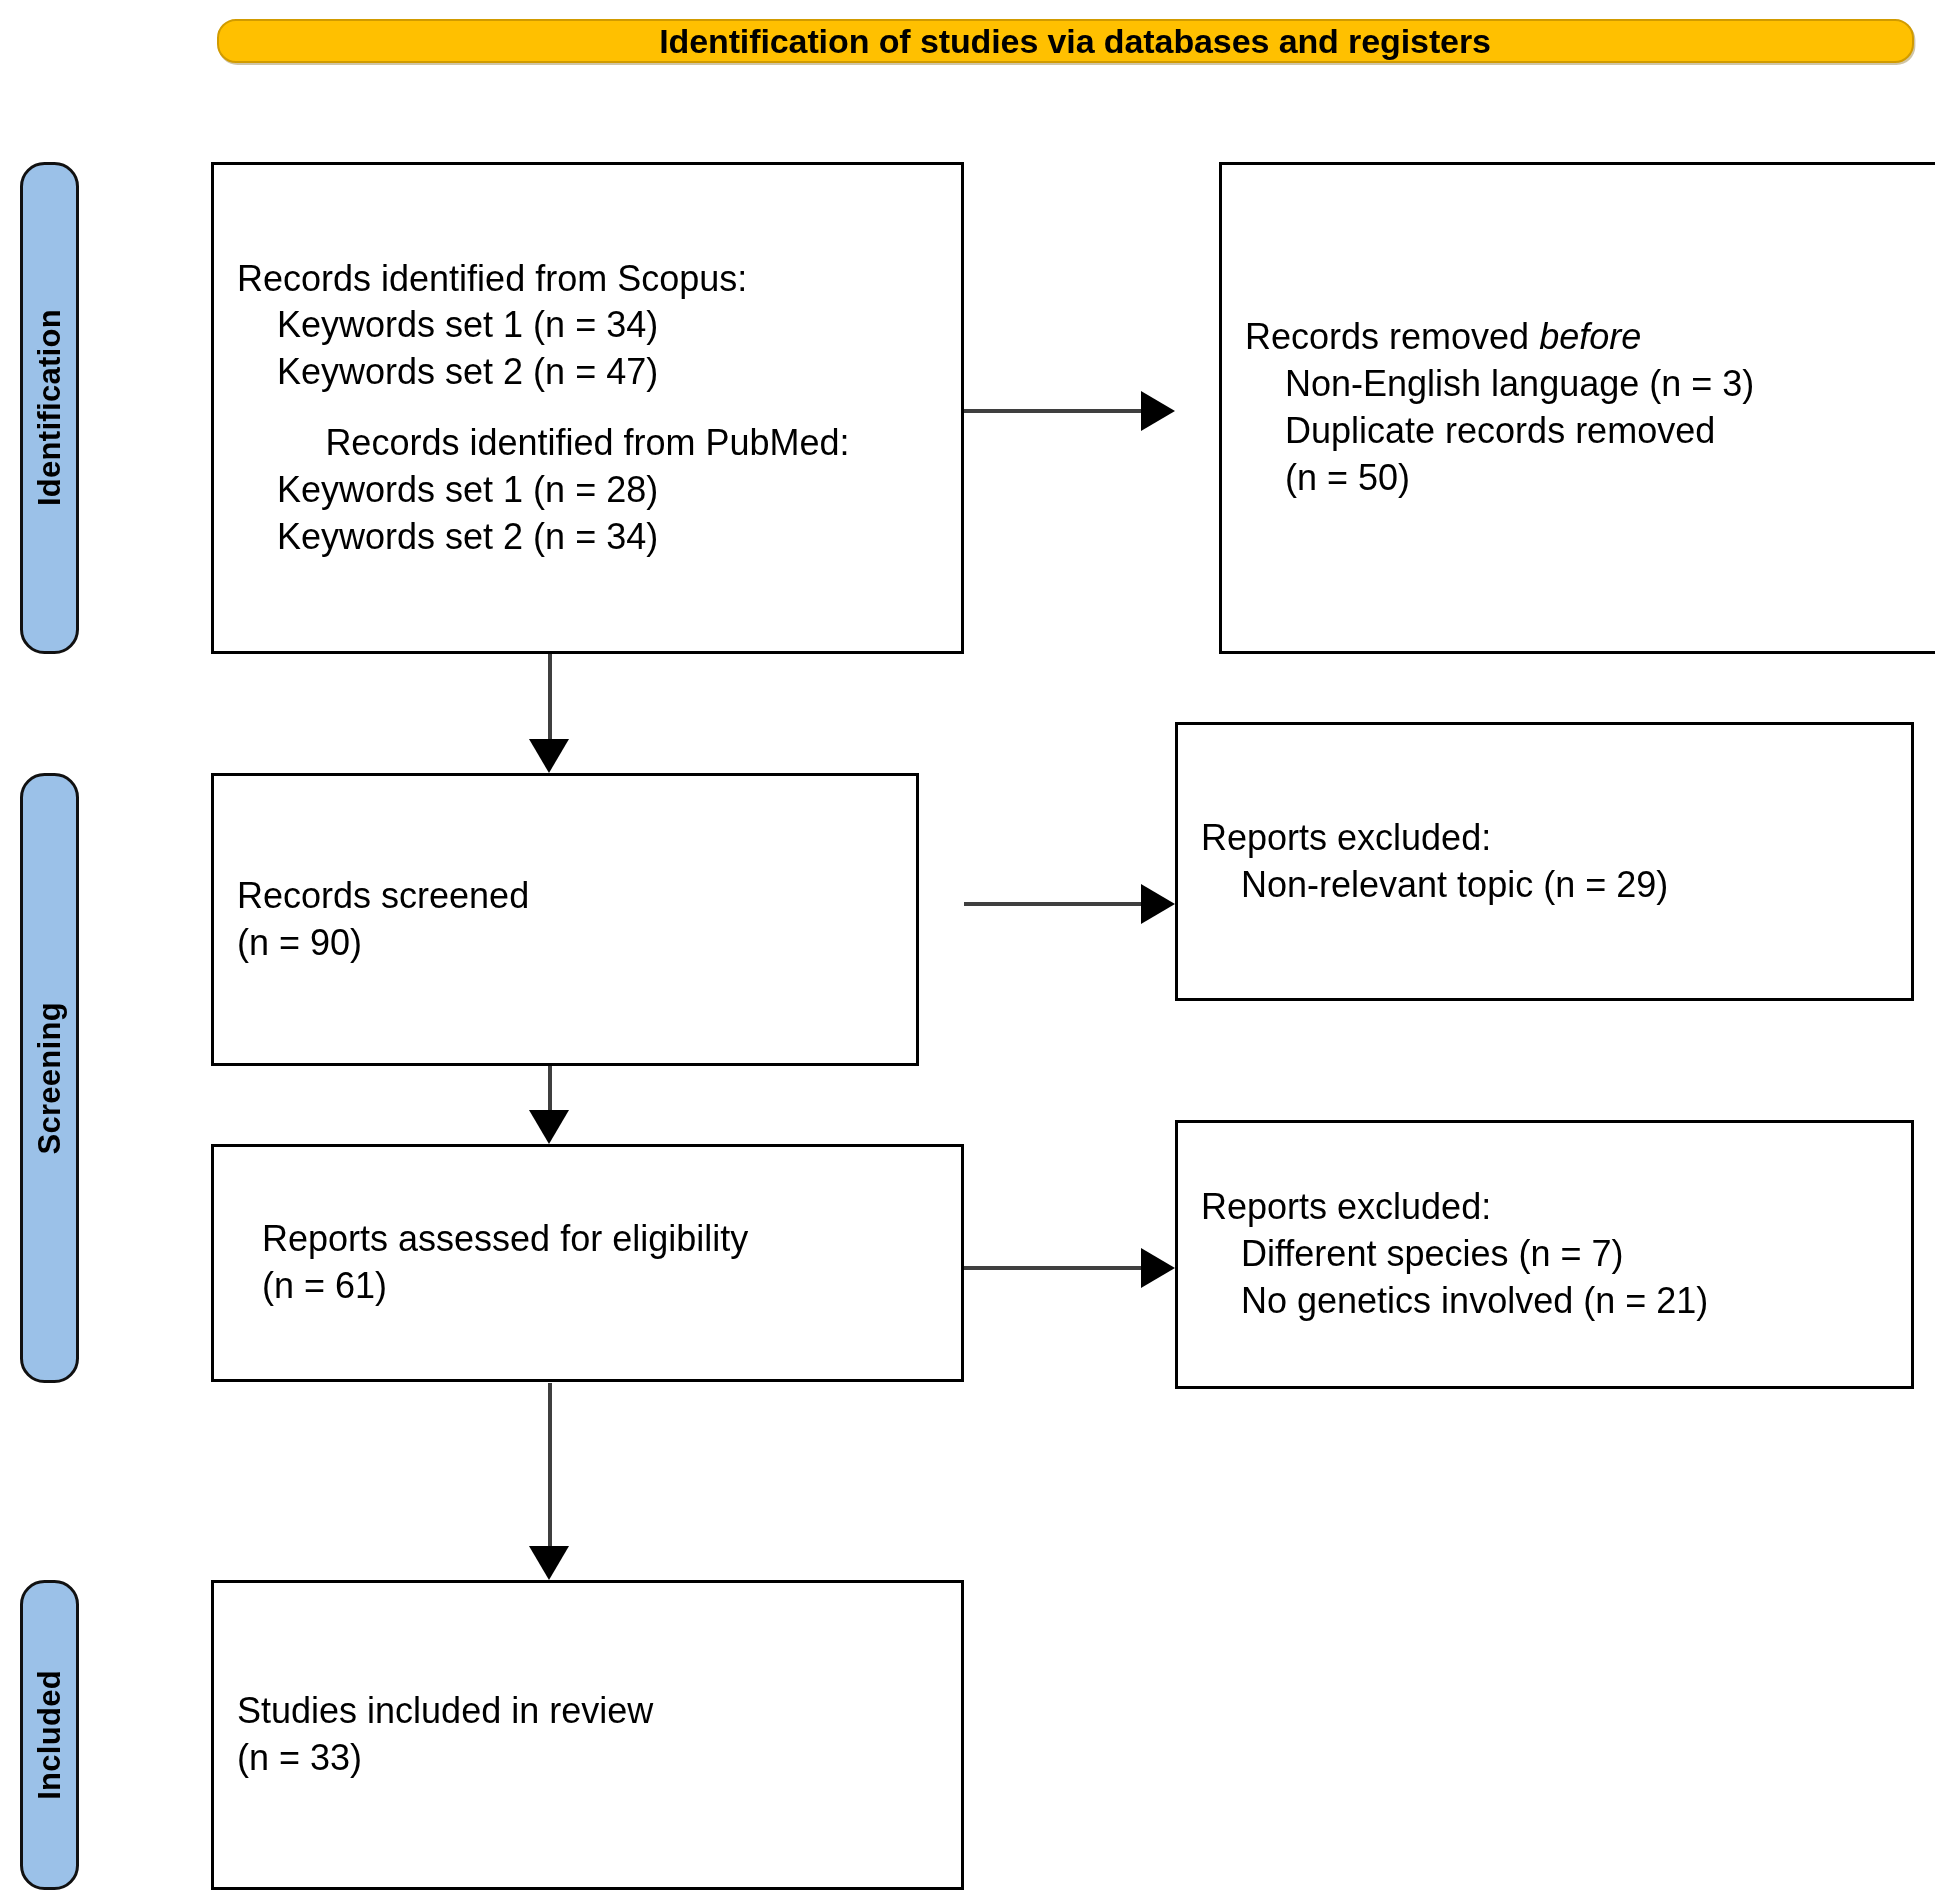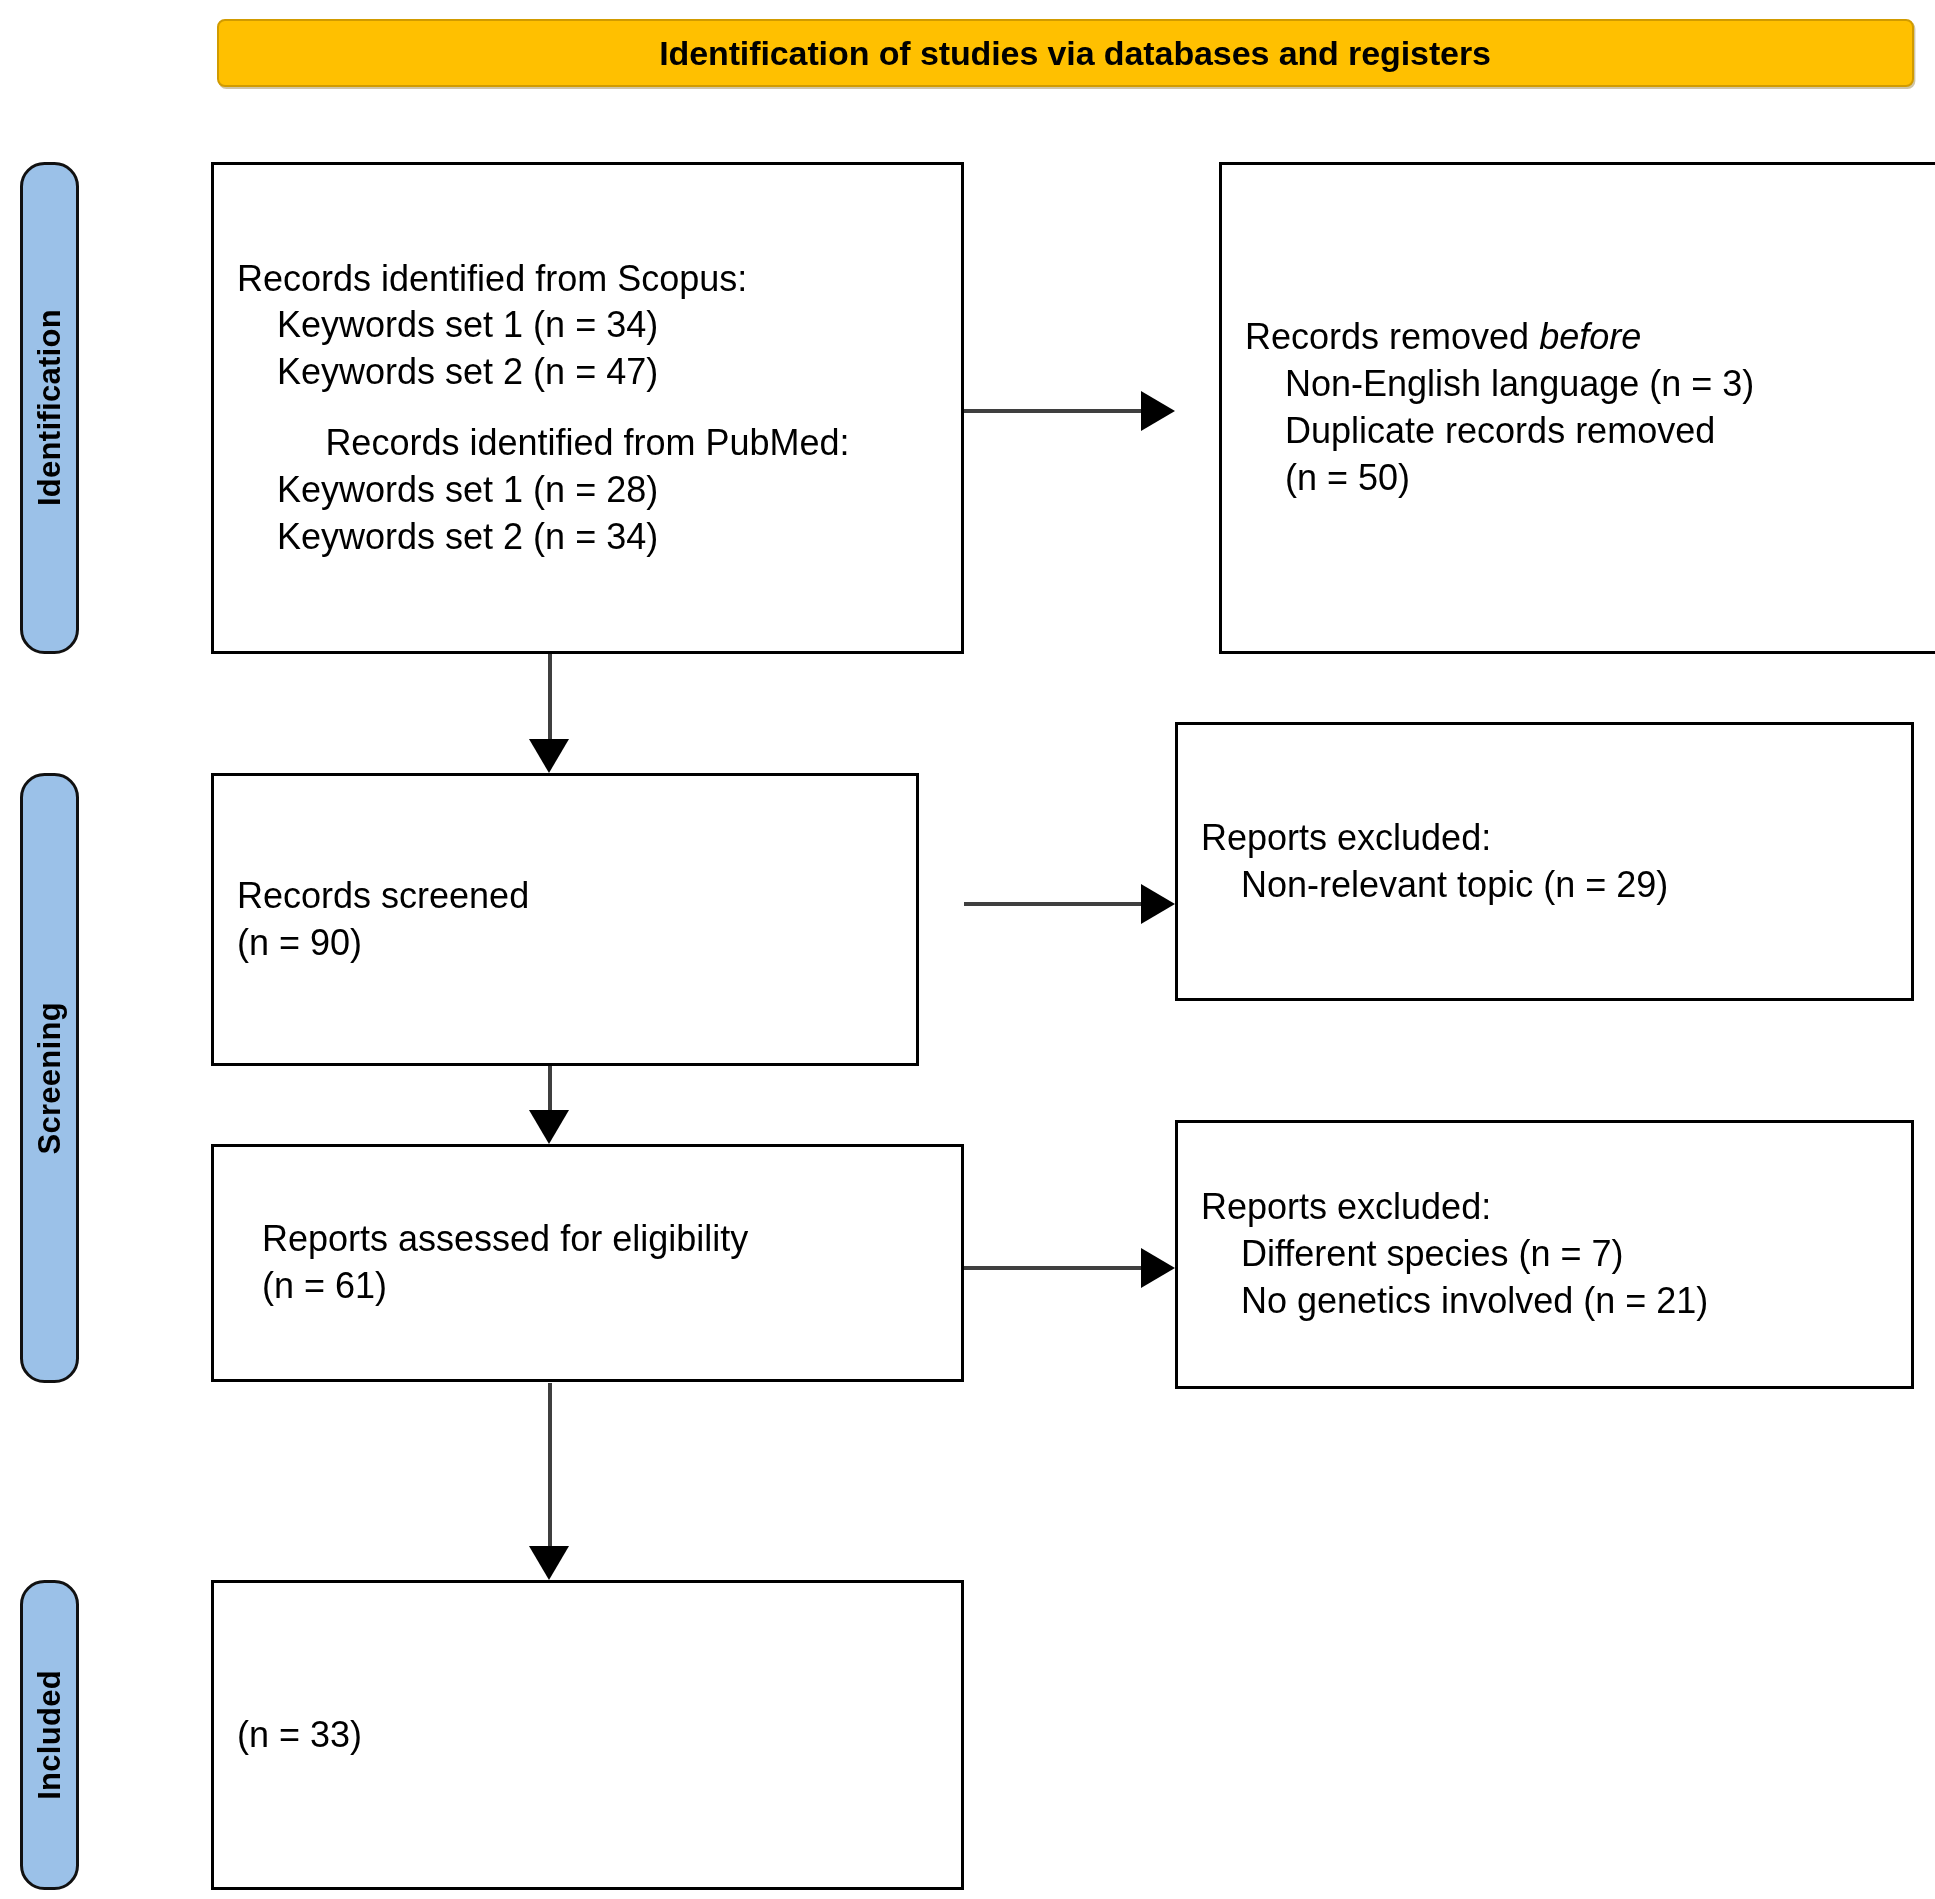--- a/index.html
+++ b/index.html
@@ -12,24 +12,24 @@
     width:1936px;
     height:1899px;
     background:#ffffff;
     overflow:hidden;
   }
 
   
   .banner{
     position:absolute;
     left:217px; top:19px;
-    width:1697px; height:68px;
+    width:1697px; height:44px;
     background:#FFC000;
     border:2.7px solid #D19B00;
-    border-radius:8px;
+    border-radius:19px;
     box-sizing:border-box;
     display:flex; align-items:center; justify-content:center;
     box-shadow:1.4px 2px 0 rgba(120,90,0,.35);
     padding-left:19px;
   }
   .banner-text{
     font-size:34px;
     font-weight:bold;
     color:#000000;
     letter-spacing:-0.1px;
@@ -190,20 +190,21 @@
     <div class="line">(n = 61)</div>
   </div>
 
   <div class="box" id="box-excluded-2">
     <div class="line">Reports excluded:</div>
     <div class="line indent">Different species (n = 7)</div>
     <div class="line indent">No genetics involved (n = 21)</div>
   </div>
 
   <div class="box" id="box-included">
+    <div class="line">Studies included in review</div>
     <div class="line">(n = 33)</div>
   </div>
 
   <div class="conn" id="conn-h1">
     <div class="h-line"></div>
     <div class="arrow-right"></div>
   </div>
 
   <div class="conn" id="conn-h2">
     <div class="h-line"></div>

